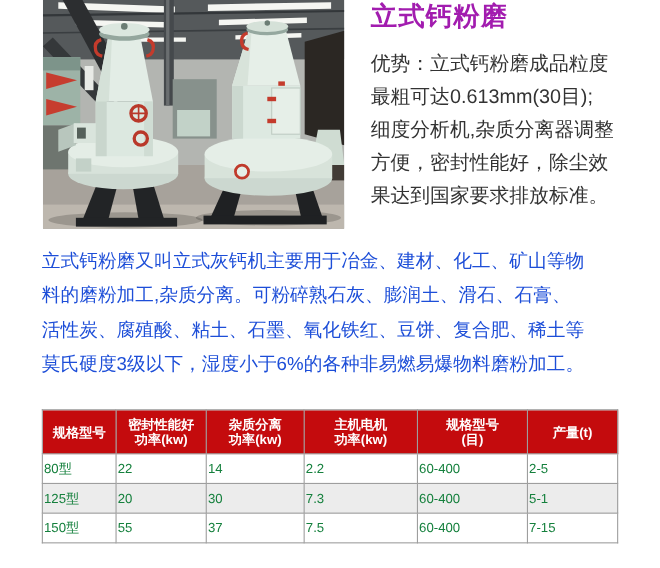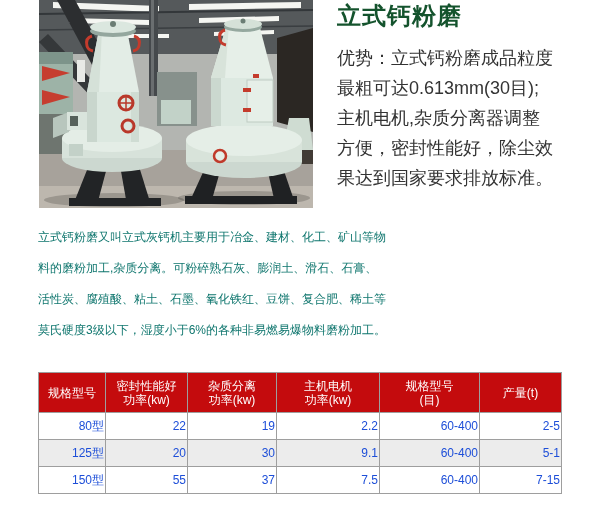--- a/index.html
+++ b/index.html
@@ -6,43 +6,43 @@
   body{
     width:600px;height:516px;position:relative;background:#ffffff;
     font-family:"Liberation Sans", sans-serif;overflow:hidden;
   }
   .photo{
     position:absolute;left:39px;top:0;width:274px;height:208px;display:block;
   }
   .right-col{position:absolute;left:337px;top:0;width:253px;}
   .title{
     margin:0;padding:0;font-size:24px;line-height:32px;font-weight:700;
-    color:#14532d;letter-spacing:1px;
+    color:#a21caf;letter-spacing:1px;
   }
   .advantages{
     margin-top:11px;font-size:18px;line-height:30px;color:#333333;
     white-space:pre-line;letter-spacing:0;
   }
   .description{
     position:absolute;left:38px;top:222px;width:530px;
-    font-size:12px;line-height:31px;color:#0f766e;white-space:pre-line;
+    font-size:17px;line-height:31px;color:#1d4ed8;white-space:pre-line;
   }
   table.spec{
     position:absolute;left:38px;top:372px;width:523px;
     border-collapse:collapse;table-layout:fixed;
   }
   table.spec th{
     background:var(--table-header-bg,#c40b0d);
     color:var(--table-header-text,#ffffff);
-    font-size:12px;font-weight:400;line-height:14px;
+    font-size:12px;font-weight:700;line-height:14px;
     height:35px;padding:2px 1px;text-align:center;vertical-align:middle;
     border:1px solid var(--table-border,#9e9e9e);white-space:pre-line;
   }
   table.spec td{
-    font-size:12px;color:#1d4ed8;text-align:right;vertical-align:middle;
+    font-size:12px;color:#15803d;text-align:left;vertical-align:middle;
     height:26px;padding:0 1px;background:#ffffff;
     border:1px solid var(--table-border,#9e9e9e);
   }
   table.spec tbody tr:nth-child(even) td{
     background:var(--table-row-alt-bg,#ececec);
   }
   col.c1{width:67px}col.c2{width:82px}col.c3{width:89px}
   col.c4{width:103px}col.c5{width:100px}col.c6{width:82px}
 </style>
 </head>
@@ -160,21 +160,21 @@
     <circle cx="204" cy="21" r="2.5" fill="#6b7d74"></circle>
     <path d="M186,30 q-7,2 -5,10 q1,4 6,5" stroke="#c43b2c" stroke-width="3" fill="none"></path>
     <rect x="214" y="74" width="6" height="4" fill="#c43b2c"></rect>
   </g>
 </svg>
 
 <div class="right-col">
   <h1 class="title">立式钙粉磨</h1>
   <div class="advantages">优势：立式钙粉磨成品粒度
 最粗可达0.613mm(30目);
-主机电机,杂质分离器调整
+细度分析机,杂质分离器调整
 方便，密封性能好，除尘效
 果达到国家要求排放标准。</div>
 </div>
 
 <div class="description">立式钙粉磨又叫立式灰钙机主要用于冶金、建材、化工、矿山等物
 料的磨粉加工,杂质分离。可粉碎熟石灰、膨润土、滑石、石膏、
 活性炭、腐殖酸、粘土、石墨、氧化铁红、豆饼、复合肥、稀土等
 莫氏硬度3级以下，湿度小于6%的各种非易燃易爆物料磨粉加工。</div>
 
 <table class="spec">
@@ -197,30 +197,30 @@
 功率(kw)</th>
       <th>规格型号
 (目)</th>
       <th>产量(t)</th>
     </tr>
   </thead>
   <tbody>
     <tr>
       <td>80型</td>
       <td>22</td>
-      <td>19</td>
+      <td>14</td>
       <td>2.2</td>
       <td>60-400</td>
       <td>2-5</td>
     </tr>
     <tr>
       <td>125型</td>
       <td>20</td>
       <td>30</td>
-      <td>9.1</td>
+      <td>7.3</td>
       <td>60-400</td>
       <td>5-1</td>
     </tr>
     <tr>
       <td>150型</td>
       <td>55</td>
       <td>37</td>
       <td>7.5</td>
       <td>60-400</td>
       <td>7-15</td>

